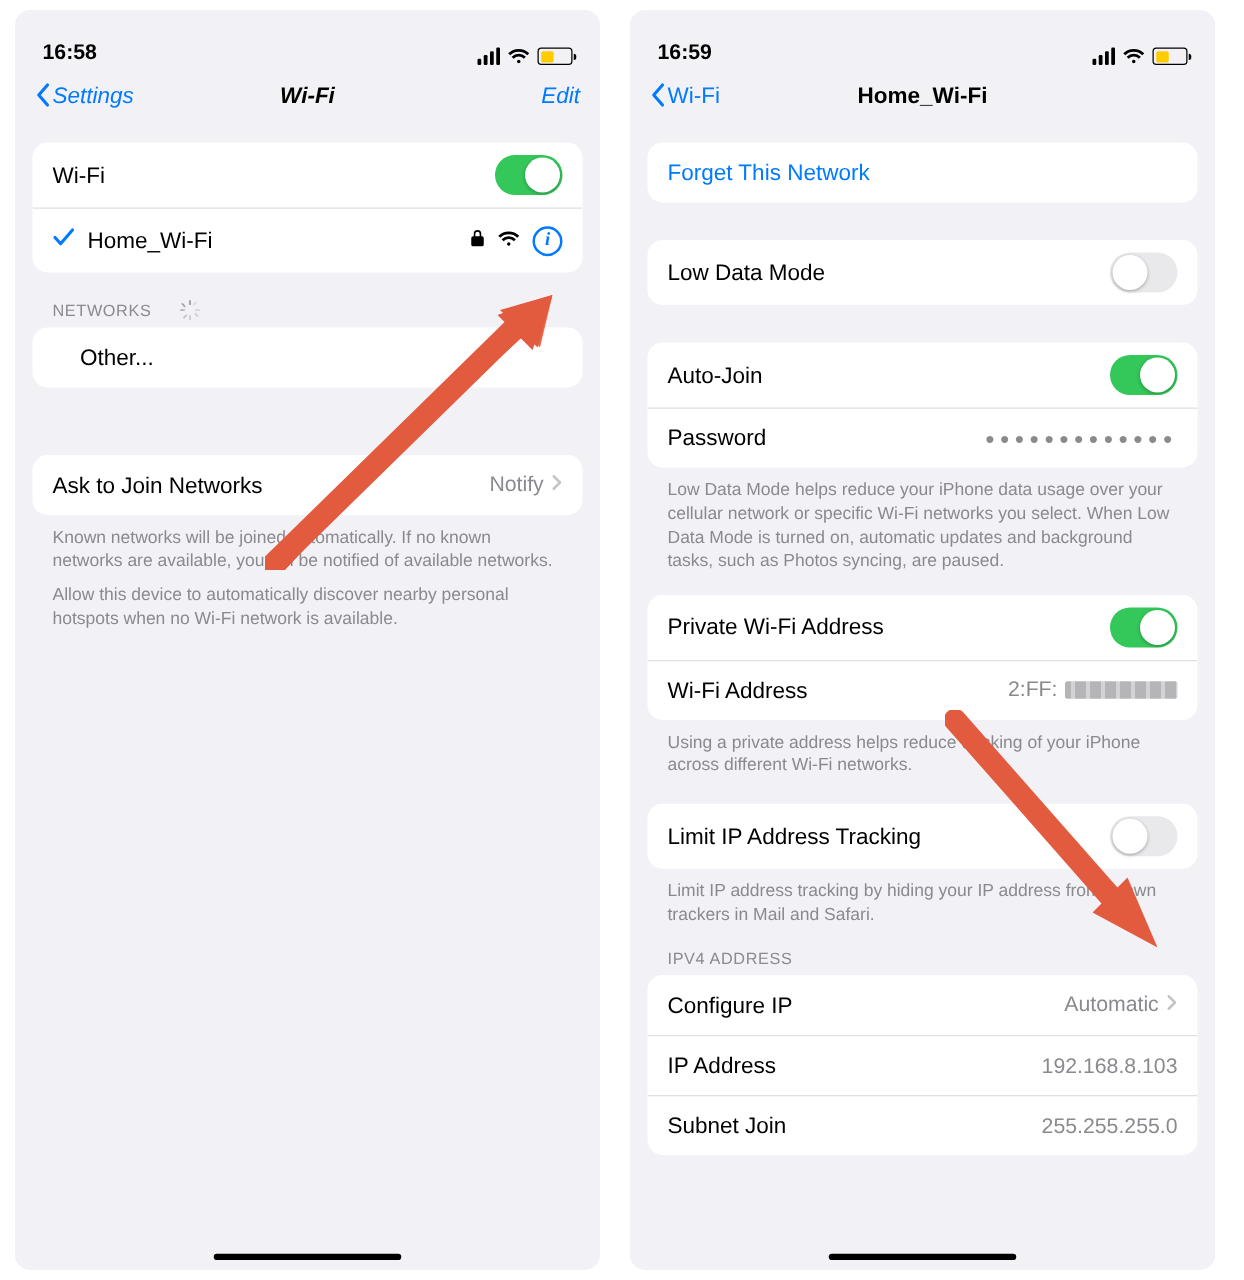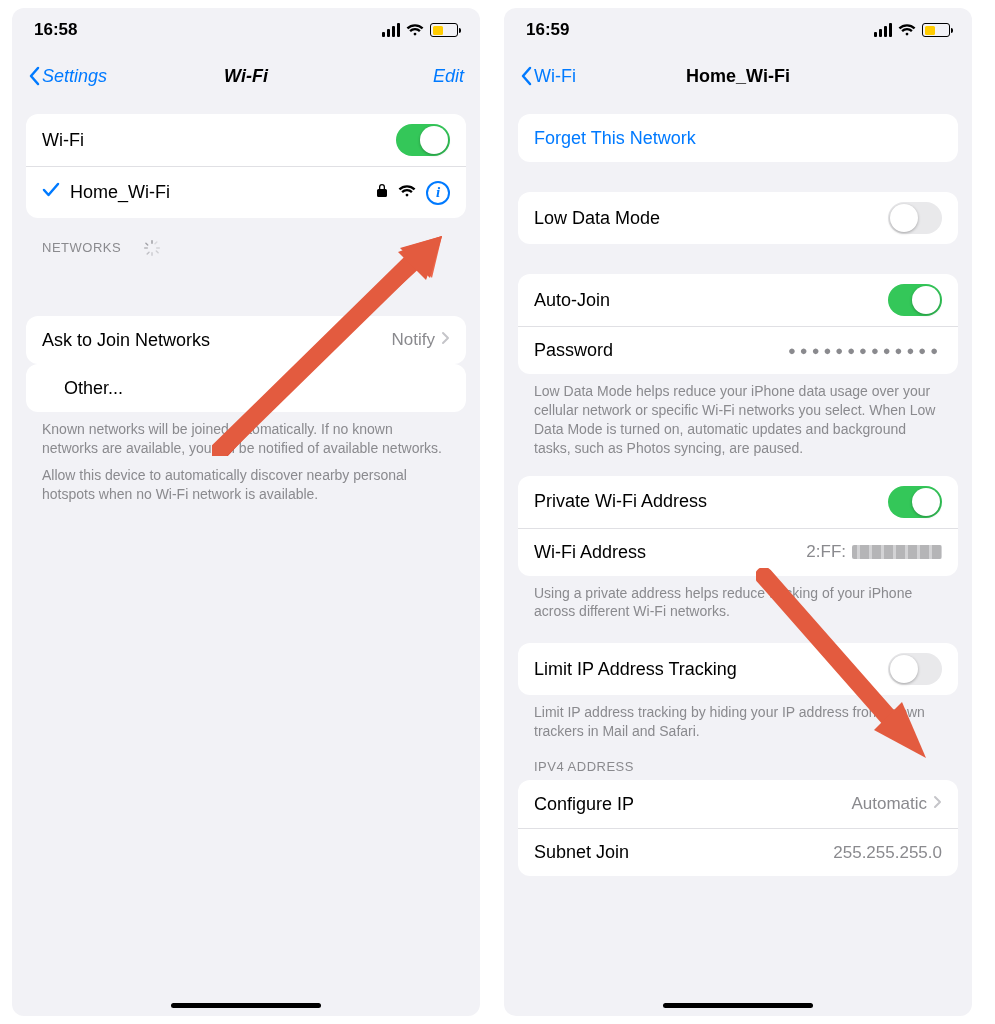--- a/index.html
+++ b/index.html
@@ -11,21 +11,21 @@
     --green:#34c759;
     --grey-toggle:#e9e9eb;
     --sep:#e0e0e4;
     --arrow:#e35b3f;
   }
   *{box-sizing:border-box;font-family:-apple-system,"Helvetica Neue",Arial,sans-serif;-webkit-font-smoothing:antialiased;}
   body{margin:0;background:#ffffff;}
   .stage{width:995px;height:1024px;display:flex;gap:24px;padding:8px 12px;position:relative;}
   .phone{flex:0 0 468px;height:1008px;background:var(--bg);border-radius:12px;position:relative;overflow:hidden;}
   
-  .status{height:44px;display:flex;align-items:center;justify-content:space-between;padding:0 22px;}
+  .status{height:44px;display:flex;align-items:flex-end;justify-content:space-between;padding:0 22px;}
   .status .time{font-size:17px;font-weight:600;color:var(--text);}
   .status .right{display:flex;align-items:center;gap:6px;}
   .sig{display:flex;align-items:flex-end;gap:2px;}
   .sig span{display:block;width:3px;background:#000;border-radius:1px;}
   .sig span:nth-child(1){height:5px;}
   .sig span:nth-child(2){height:8px;}
   .sig span:nth-child(3){height:11px;}
   .sig span:nth-child(4){height:14px;}
   .wifi-ic svg{display:block;}
   .batt{width:28px;height:14px;border:1.5px solid #000;border-radius:3px;position:relative;}
@@ -40,21 +40,21 @@
   
   .content{padding:0 14px 10px;}
   .group{background:var(--card);border-radius:12px;margin-top:18px;overflow:hidden;}
   .group.first{margin-top:14px;}
   .row{min-height:48px;display:flex;align-items:center;padding:10px 16px;font-size:18px;color:var(--text);position:relative;}
   .row + .row{border-top:1px solid var(--sep);}
   .row .label{flex:0 0 auto;}
   .row .spacer{flex:1;}
   .row .value{color:var(--muted);font-size:17px;display:flex;align-items:center;gap:6px;}
   .row.tall{min-height:52px;}
-  .header-label{font-size:13px;color:var(--muted);letter-spacing:0.5px;padding:22px 16px 6px;display:flex;gap:23px;}
+  .header-label{font-size:13px;color:var(--muted);letter-spacing:0.5px;padding:22px 16px 6px;display:flex;align-items:center;gap:23px;}
   .footer-text{font-size:14px;color:var(--muted);padding:8px 16px 0;line-height:1.35;}
   
   .toggle{width:54px;height:32px;border-radius:16px;position:relative;flex:0 0 auto;}
   .toggle .knob{position:absolute;top:2px;width:28px;height:28px;background:#fff;border-radius:50%;box-shadow:0 1px 3px rgba(0,0,0,0.3);}
   .toggle.on{background:var(--green);}
   .toggle.on .knob{right:2px;}
   .toggle.off{background:var(--grey-toggle);}
   .toggle.off .knob{left:2px;}
   
   .check{color:var(--blue);margin-right:10px;}
@@ -155,36 +155,36 @@
                 <rect x="0" y="7.3" width="4" height="1.4" rx=".7" opacity=".6"></rect>
                 <rect x="12" y="7.3" width="4" height="1.4" rx=".7" opacity=".3"></rect>
                 <rect x="2.1" y="2.1" width="1.4" height="4" rx=".7" transform="rotate(-45 2.8 4.1)" opacity=".8"></rect>
                 <rect x="12.5" y="9.9" width="1.4" height="4" rx=".7" transform="rotate(-45 13.2 11.9)" opacity=".35"></rect>
                 <rect x="9.9" y="2.1" width="4" height="1.4" rx=".7" transform="rotate(-45 11.9 2.8)" opacity=".25"></rect>
                 <rect x="2.1" y="12.5" width="4" height="1.4" rx=".7" transform="rotate(-45 4.1 13.2)" opacity=".5"></rect>
               </g>
             </svg>
         </span>
       </div>
+      <div class="group" style="margin-top:0;">
+        <div class="row">
+          <span class="label" style="padding-left:22px;">Other...</span>
+        </div>
+      </div>
+
       <div class="group" style="margin-top:54px;">
         <div class="row">
           <span class="label">Ask to Join Networks</span>
           <span class="spacer"></span>
           <span class="value">
             <span>Notify</span>
             <span class="chev"><svg width="9" height="14" viewBox="0 0 9 14">
                   <path d="M2 2l5 5-5 5" stroke="#c5c5c9" stroke-width="2" fill="none" stroke-linecap="round" stroke-linejoin="round"></path>
                 </svg></span>
           </span>
-        </div>
-      </div>
-
-      <div class="group" style="margin-top:0;">
-        <div class="row">
-          <span class="label" style="padding-left:22px;">Other...</span>
         </div>
       </div>
       <div class="footer-text">Known networks will be joined automatically. If no known networks are available, you will be notified of available networks.</div>
 
       <div class="footer-text">Allow this device to automatically discover nearby personal hotspots when no Wi-Fi network is available.</div>
     </div>
 
     <div class="home-ind"></div>
 
     <svg class="arrow" style="left:200px;top:228px;" width="230" height="220" viewBox="0 0 230 220">
@@ -302,20 +302,25 @@
           <span class="label">Configure IP</span>
           <span class="spacer"></span>
           <span class="value">
             <span>Automatic</span>
             <span class="chev"><svg width="9" height="14" viewBox="0 0 9 14">
                   <path d="M2 2l5 5-5 5" stroke="#c5c5c9" stroke-width="2" fill="none" stroke-linecap="round" stroke-linejoin="round"></path>
                 </svg></span>
           </span>
         </div>
         <div class="row">
+          <span class="label">IP Address</span>
+          <span class="spacer"></span>
+          <span class="value">192.168.8.103</span>
+        </div>
+        <div class="row">
           <span class="label">Subnet Join</span>
           <span class="spacer"></span>
           <span class="value">255.255.255.0</span>
         </div>
       </div>
     </div>
 
     <div class="home-ind"></div>
 
     <svg class="arrow" style="left:252px;top:560px;" width="170" height="190" viewBox="0 0 170 190">

